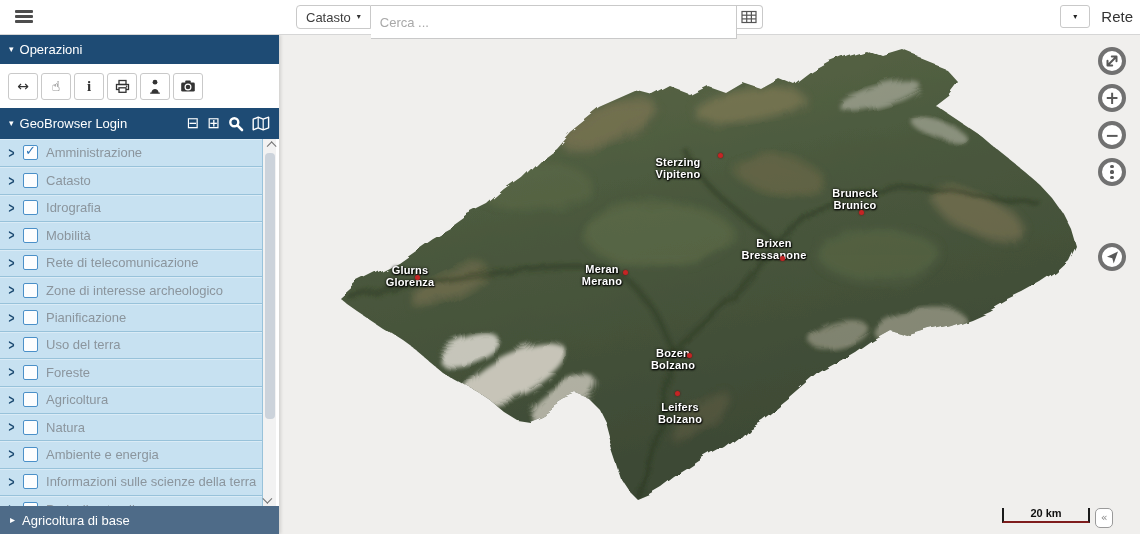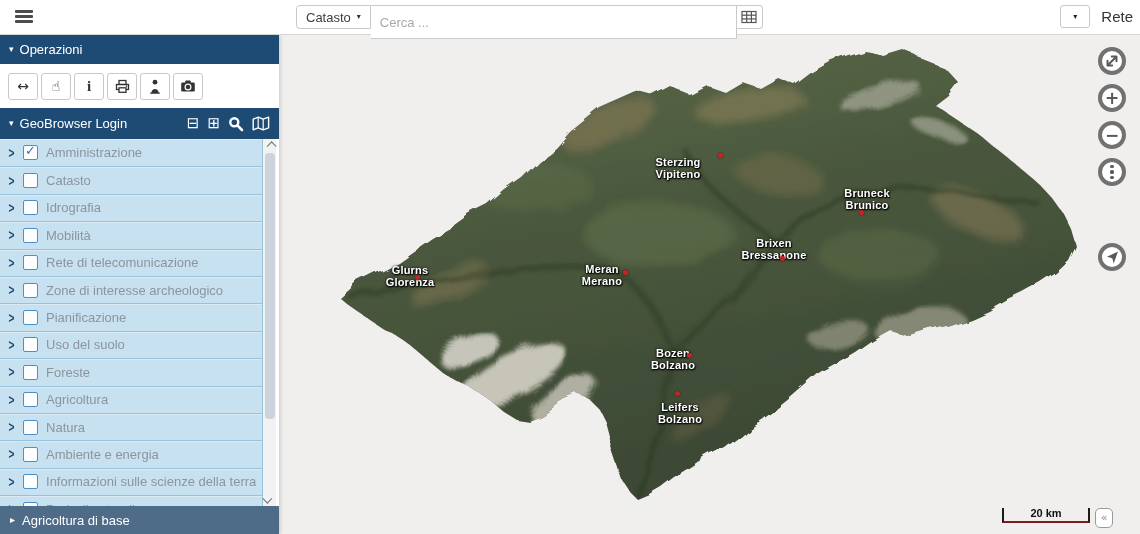--- a/index.html
+++ b/index.html
@@ -226,21 +226,21 @@
         <span class="row-label">Zone di interesse archeologico</span>
       </div>
       <div class="layer-row">
         <span class="row-chevron">&gt;</span>
         <span class="cb"></span>
         <span class="row-label">Pianificazione</span>
       </div>
       <div class="layer-row">
         <span class="row-chevron">&gt;</span>
         <span class="cb"></span>
-        <span class="row-label">Uso del suolo</span>
+        <span class="row-label">Uso del terra</span>
       </div>
       <div class="layer-row">
         <span class="row-chevron">&gt;</span>
         <span class="cb"></span>
         <span class="row-label">Foreste</span>
       </div>
       <div class="layer-row">
         <span class="row-chevron">&gt;</span>
         <span class="cb"></span>
         <span class="row-label">Agricoltura</span>
@@ -364,21 +364,21 @@
     <span class="scale-label">20 km</span>
   </div>
   <button class="attr-btn">
     <span class="glyph">«</span>
   </button>
 <div class="city" style="left: 399px; top: 114px; margin-top: 7px;">
       <div>Sterzing</div>
       <div>Vipiteno</div>
     </div>
     <span class="city-dot" style="left: 439px; top: 118px;"></span>
-    <div class="city" style="left: 576px; top: 152px; margin-left: 12px;">
+    <div class="city" style="left: 576px; top: 152px;">
       <div>Bruneck</div>
       <div>Brunico</div>
     </div>
     <span class="city-dot" style="left: 580px; top: 175px;"></span>
     <div class="city" style="left: 495px; top: 202px;">
       <div>Brixen</div>
       <div>Bressanone</div>
     </div>
     <span class="city-dot" style="left: 501px; top: 221px;"></span>
     <div class="city" style="left: 131px; top: 229px;">

